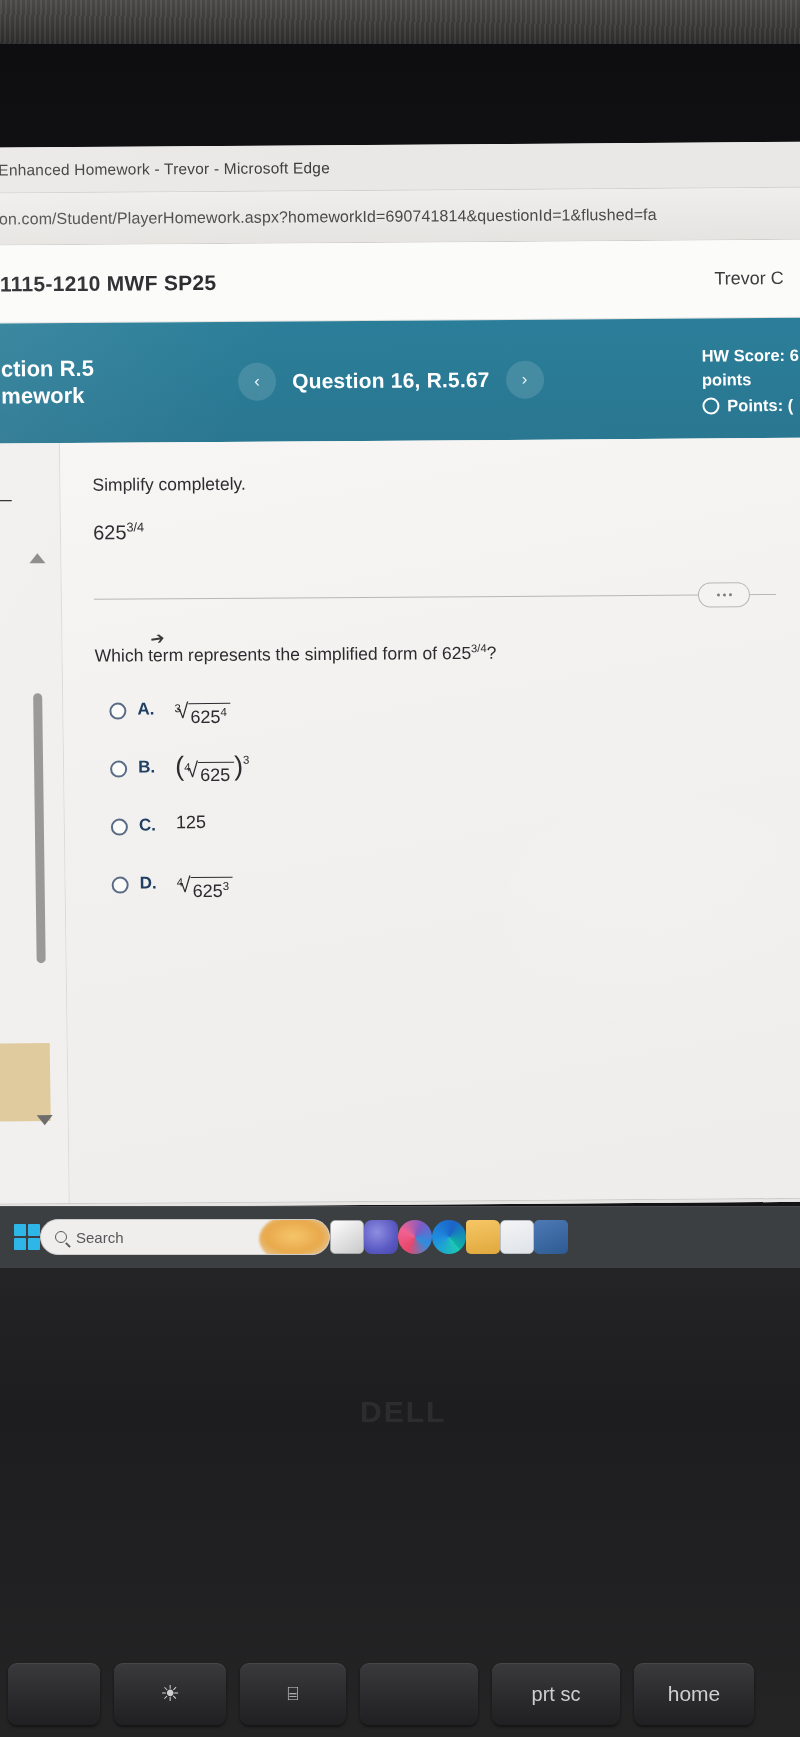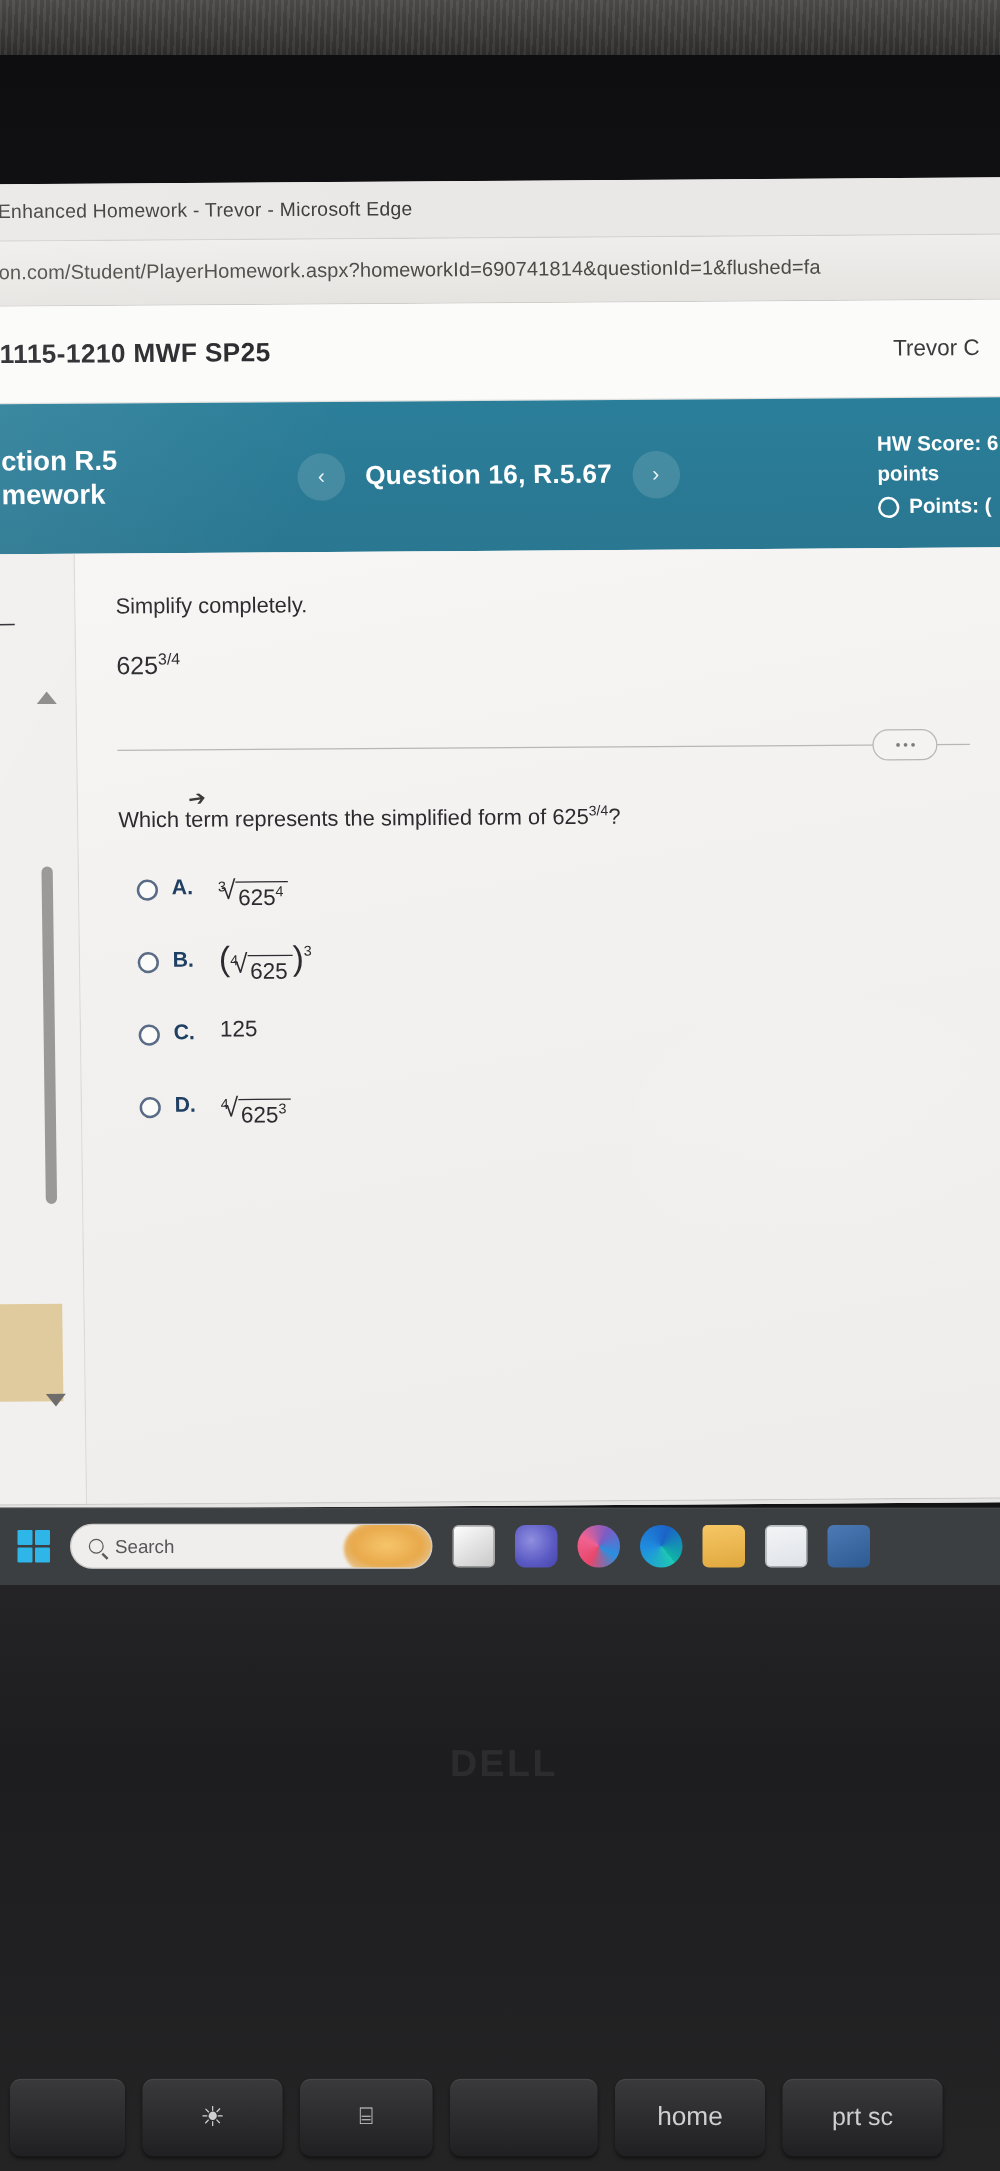--- a/index.html
+++ b/index.html
@@ -230,21 +230,21 @@
     height: 96px; background: #e6e5e3;
     border-top: 1px solid #cecccA;
     display: flex; align-items: center; justify-content: space-between;
     padding: 0 18px 0 78px;
   }
 
   
   .taskbar {
     position: absolute; left: 0; top: 1206px; width: 800px; height: 62px;
     background: #3c3f41;
-    display: flex; align-items: center; padding-left: 14px; gap: 16px;
+    display: flex; align-items: center; padding-left: 14px; 
     box-shadow: inset 0 1px 0 rgba(255,255,255,.07);
   }
   .win-logo { display: grid; grid-template-columns: 1fr 1fr; gap: 2.5px; width: 26px; height: 26px; }
   .win-logo i { background: #2fb6e8; display:block; border-radius: 1px; }
   .search-pill {
     width: 290px; height: 36px; border-radius: 19px;
     background: #f0eeec; border: 1px solid #cfcdcb;
     display: flex; align-items: center; gap: 9px; padding: 0 14px;
     position: relative; overflow: hidden;
   }
@@ -465,17 +465,17 @@
   </div>
 
   <div class="laptop-base"></div>
   <div class="watermark">DELL</div>
 
   <div class="keyrow">
     <div class="key k1"></div>
     <div class="key k2">☀</div>
     <div class="key k3">⌸</div>
     <div class="key k4"></div>
+    <div class="key k5">prt sc</div>
     <div class="key k6">home</div>
-    <div class="key k5">prt sc</div>
   </div>
 
 </div>
 
 </body></html>

